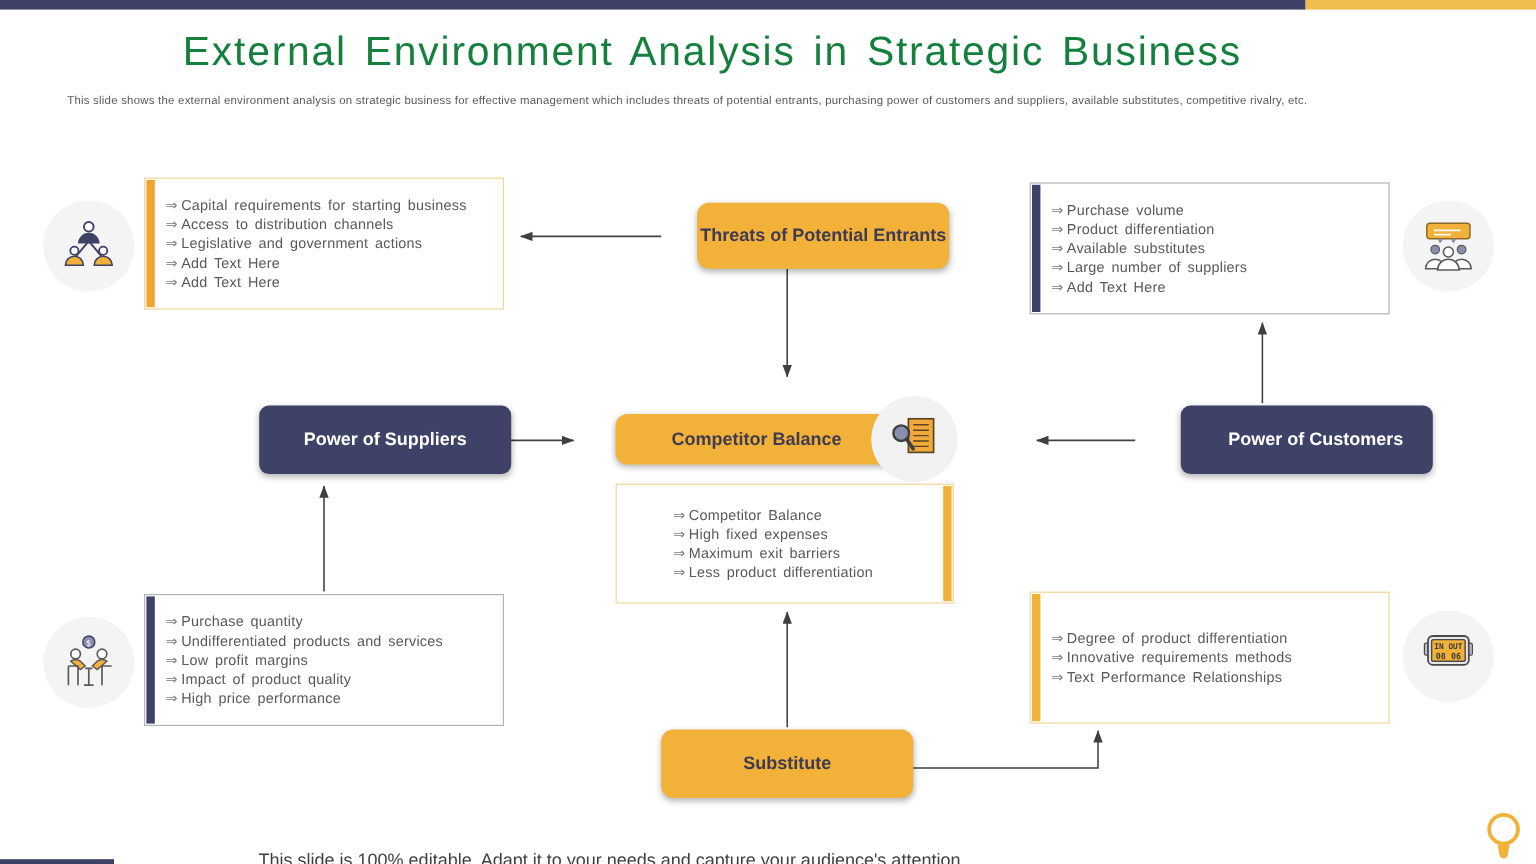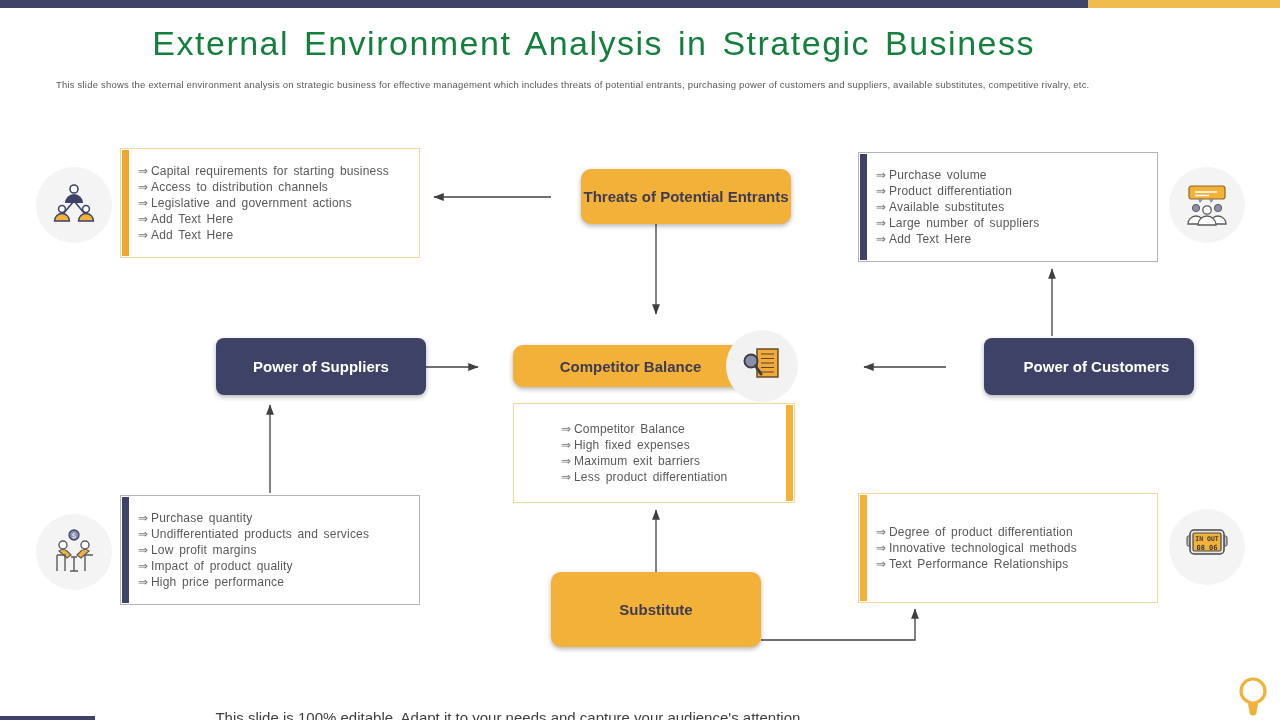--- a/index.html
+++ b/index.html
@@ -34,21 +34,21 @@
     position:absolute; display:flex; align-items:center; justify-content:center;
     text-align:center; font-weight:bold; font-size:15px; line-height:19px;
     box-shadow:0 2px 5px rgba(0,0,0,0.3);
   }
   .node.yellow { background:#f2b138; color:#3f3b52; border-radius:10px; }
   .node.navy   { background:#3e4266; color:#ffffff;  border-radius:8px;margin-left:36px;  }
   .node-threats    { left:581px; top:169px; width:210px; height:55px; }
   .node-suppliers  { left:180px; top:338px; width:210px; height:57px; }
   .node-competitor { left:513px; top:345px; width:235px; height:42px; border-radius:5px; }
   .node-customers  { left:948px; top:338px; width:210px; height:57px;padding-left:15px; }
-  .node-substitute { left:551px; top:572px; width:210px; height:75px; }
+  .node-substitute { left:551px; top:608px; width:210px; height:57px; }
 
   
   .listbox { position:absolute; background:#fff; }
   .listbox .accent { position:absolute; top:1px; bottom:1px; width:7px; }
   .listbox .items { position:absolute; left:0; right:0; top:0; bottom:0;
     display:flex; flex-direction:column; justify-content:center; }
   .li-row { display:flex; align-items:flex-start; font-size:12px; color:#595959; line-height:16px; }
   .li-bullet { width:16px; text-align:center; color:#7a7a7a; flex:none; }
   .li-text { letter-spacing:0.2px; word-spacing:2px; }
 
@@ -229,21 +229,21 @@
   </div>
   <div class="listbox lb-substitute">
     <div class="accent"></div>
     <div class="items">
         <div class="li-row">
           <span class="li-bullet">⇒</span>
           <span class="li-text">Degree of product differentiation</span>
         </div>
         <div class="li-row">
           <span class="li-bullet">⇒</span>
-          <span class="li-text">Innovative  technological methods</span>
+          <span class="li-text">Innovative  requirements methods</span>
         </div>
         <div class="li-row">
           <span class="li-bullet">⇒</span>
           <span class="li-text">Text Performance  Relationships</span>
         </div>
       </div>
   </div>
 
   <div class="icircle ic-hier">
     <svg width="48" height="48" viewBox="0 0 48 48">

